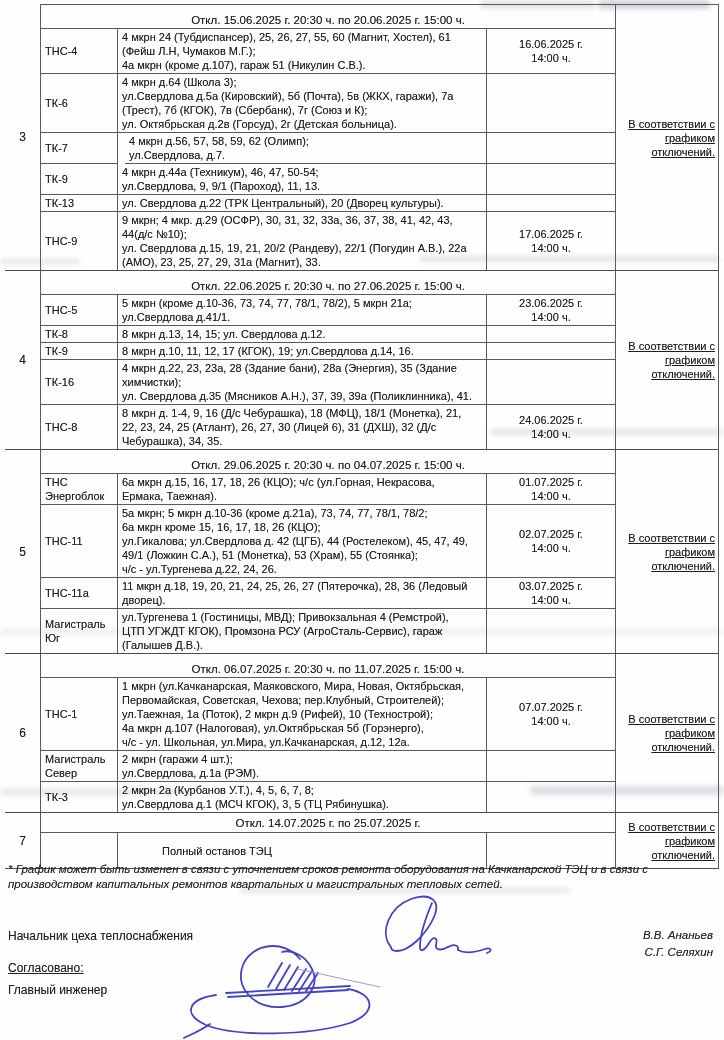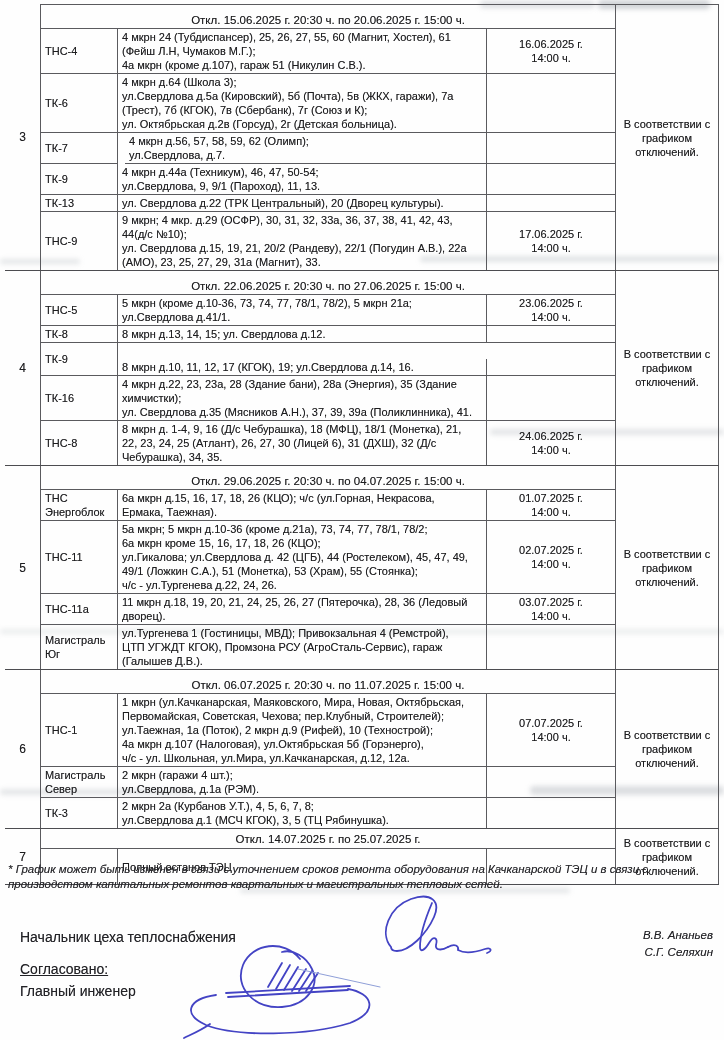--- a/index.html
+++ b/index.html
@@ -35,32 +35,32 @@
     border-right:1px solid #5a5a5e; border-bottom:1px solid #5a5a5e;
     white-space:pre-line; padding-left:4px;
   }
   .date {
     border-right:1px solid #5a5a5e; border-bottom:1px solid #5a5a5e;
     display:flex; flex-direction:column; align-items:center; justify-content:center;
     text-align:center;
   }
   .note {
     border-right:1px solid #5a5a5e;
-    display:flex; align-items:center; justify-content:center; text-align:center;
+    display:flex; align-items:center; justify-content:center; text-align:right;text-decoration:underline;
   }
   .last { border-bottom:none !important; }
-  [data-name="section-7"] .addr { min-height:33px; display:flex; align-items:center; }
+  [data-name="section-7"] .addr { min-height:33px; display:flex; align-items:center;margin-left:40px; }
   [data-name="section-7"] .period { padding-top:3px; padding-bottom:2px; }
 
   .footnote {
     position:absolute; left:8px; top:862px; width:690px;
     font-style:italic; font-size:11.5px; line-height:15px; color:#26262a;
     text-shadow:0 0 .5px rgba(45,45,50,.5);
   }
-  .signline { position:absolute; left:20px; font-size:14px; color:#222226; text-shadow:0 0 .5px rgba(45,45,50,.5); }
+  .signline { position:absolute; left:8px; font-size:12px; color:#222226; text-shadow:0 0 .5px rgba(45,45,50,.5); }
   .signname { position:absolute; right:11px; font-size:11.5px; color:#222226; text-align:right; text-shadow:0 0 .5px rgba(45,45,50,.5);font-style:italic; }
   .underl { text-decoration:underline; }
   .smudge { position:absolute; filter:blur(2.5px); border-radius:4px; }
   .sig { position:absolute; }
   .sig path { fill:none; stroke:#4343c4; stroke-width:1.8; stroke-linecap:round; }
 </style>
 </head>
 <body>
 
 <div class="page" data-name="document-page">
@@ -123,21 +123,21 @@
         <div class="cell addr" data-name="addresses" style="grid-area: 2 / 3;">5 мкрн (кроме д.10-36, 73, 74, 77, 78/1, 78/2), 5 мкрн 21а;
 ул.Свердлова  д.41/1.</div>
         <div class="cell date" data-name="date-cell" style="grid-area: 2 / 4;">
           <div data-name="shutdown-date">23.06.2025 г.</div>
           <div data-name="shutdown-time">14:00 ч.</div>
         </div>
         <div class="cell name" data-name="network-name" style="grid-area: 3 / 2;">ТК-8</div>
         <div class="cell addr" data-name="addresses" style="grid-area: 3 / 3;">8 мкрн д.13, 14, 15; ул. Свердлова д.12.</div>
         <div class="cell date" data-name="date-cell" style="grid-area: 3 / 4;"></div>
         <div class="cell name" data-name="network-name" style="grid-area: 4 / 2;">ТК-9</div>
-        <div class="cell addr" data-name="addresses" style="grid-area: 4 / 3; margin-top: 16px;">8 мкрн д.10, 11, 12, 17 (КГОК), 19; ул.Свердлова д.14, 16.</div>
+        <div class="cell addr" data-name="addresses" style="grid-area: 4 / 3;">8 мкрн д.10, 11, 12, 17 (КГОК), 19; ул.Свердлова д.14, 16.</div>
         <div class="cell date" data-name="date-cell" style="grid-area: 4 / 4;"></div>
         <div class="cell name" data-name="network-name" style="grid-area: 5 / 2;">ТК-16</div>
         <div class="cell addr" data-name="addresses" style="grid-area: 5 / 3;">4 мкрн д.22, 23, 23а, 28 (Здание бани), 28а (Энергия), 35 (Здание
 химчистки);
 ул. Свердлова д.35 (Мясников А.Н.), 37, 39, 39а (Поликлинника), 41.</div>
         <div class="cell date" data-name="date-cell" style="grid-area: 5 / 4;"></div>
         <div class="cell name last" data-name="network-name" style="grid-area: 6 / 2;">ТНС-8</div>
         <div class="cell addr last" data-name="addresses" style="grid-area: 6 / 3;">8 мкрн д. 1-4, 9, 16 (Д/с Чебурашка), 18 (МФЦ), 18/1 (Монетка), 21,
 22, 23, 24, 25 (Атлант), 26, 27, 30 (Лицей 6), 31 (ДХШ), 32 (Д/с
 Чебурашка), 34, 35.</div>

